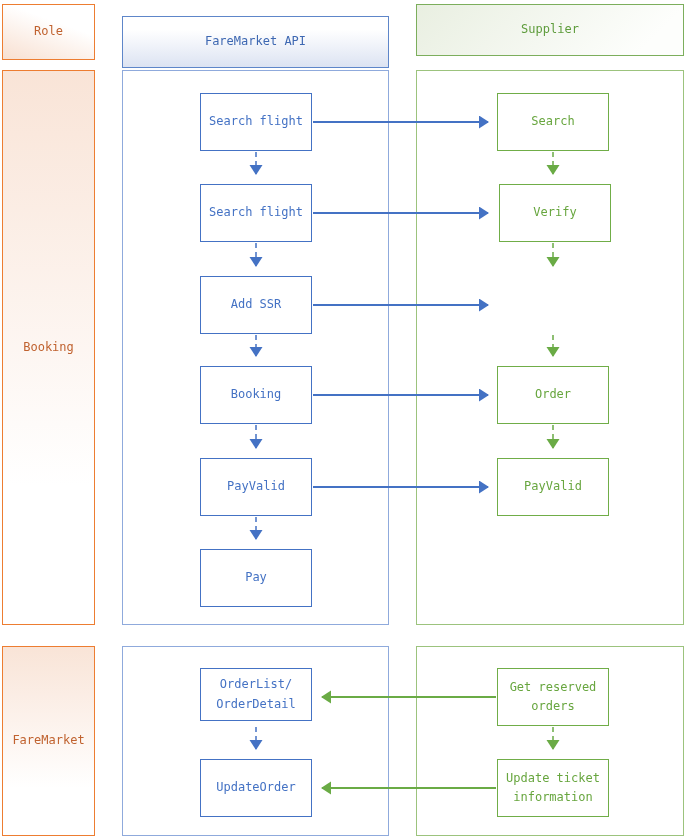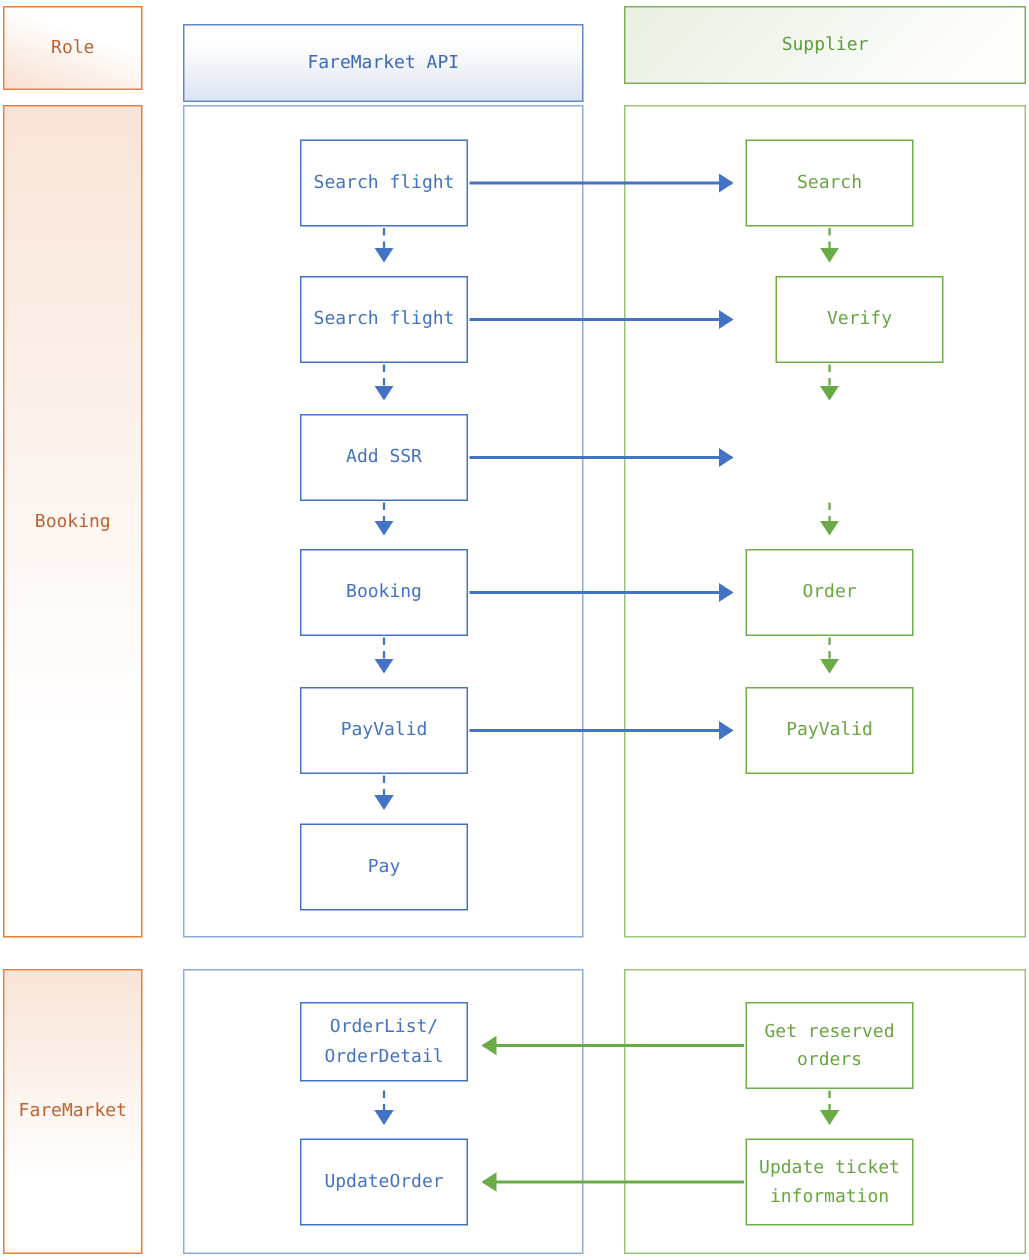--- a/index.html
+++ b/index.html
@@ -96,21 +96,21 @@
   <div class="box node-blue" style="left:200px; top:458px; width:112px; height:58px;">
     <span>PayValid</span>
   </div>
   <div class="box node-blue" style="left:200px; top:549px; width:112px; height:58px;">
     <span>Pay</span>
   </div>
 
   <div class="box node-green" style="left:497px; top:93px;  width:112px; height:58px;">
     <span>Search</span>
   </div>
-  <div class="box node-green" style="left:517px; top:184px; width:112px; height:58px;">
+  <div class="box node-green" style="left:499px; top:184px; width:112px; height:58px;">
     <span>Verify</span>
   </div>
   <div class="box node-green" style="left:497px; top:366px; width:112px; height:58px;">
     <span>Order</span>
   </div>
   <div class="box node-green" style="left:497px; top:458px; width:112px; height:58px;">
     <span>PayValid</span>
   </div>
 
   <div class="box role-lane" style="left:2px; top:646px; width:93px; height:190px;">

